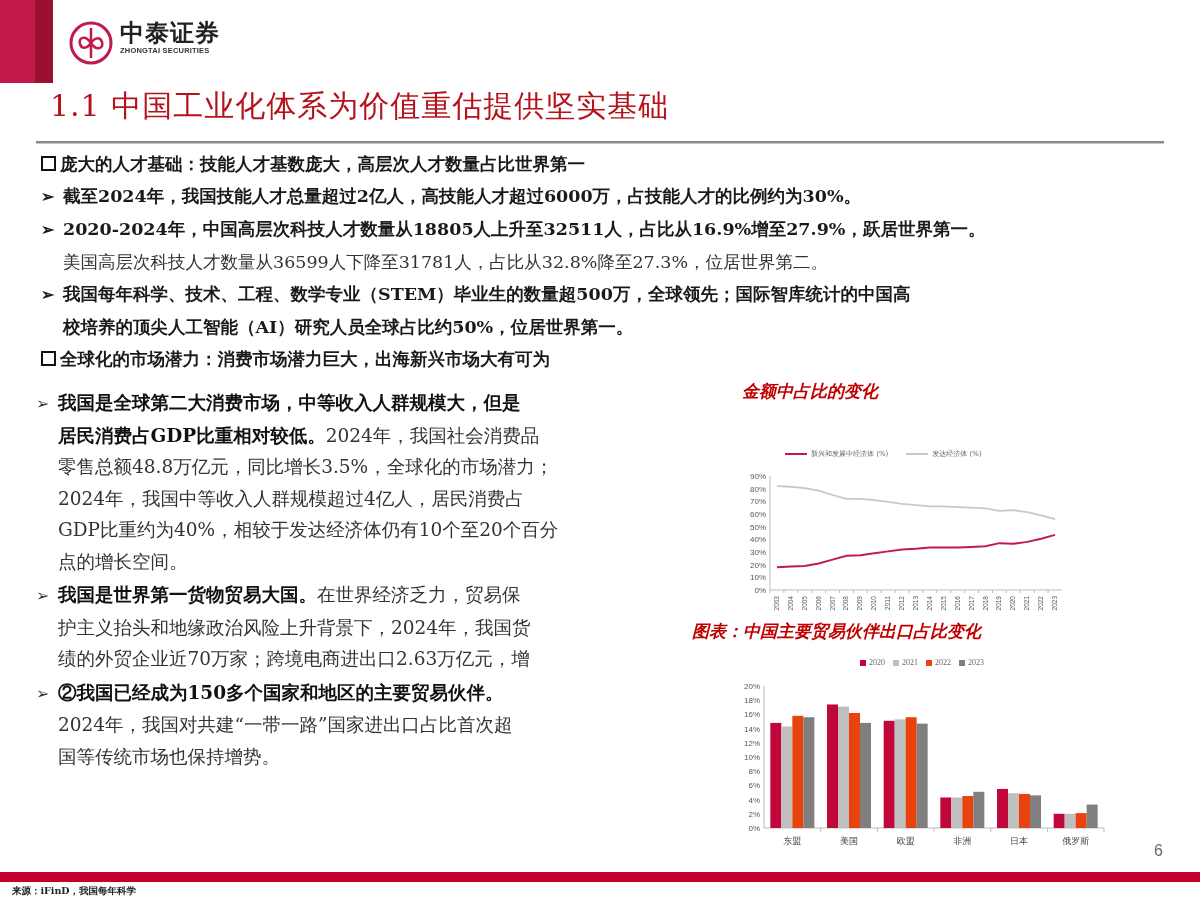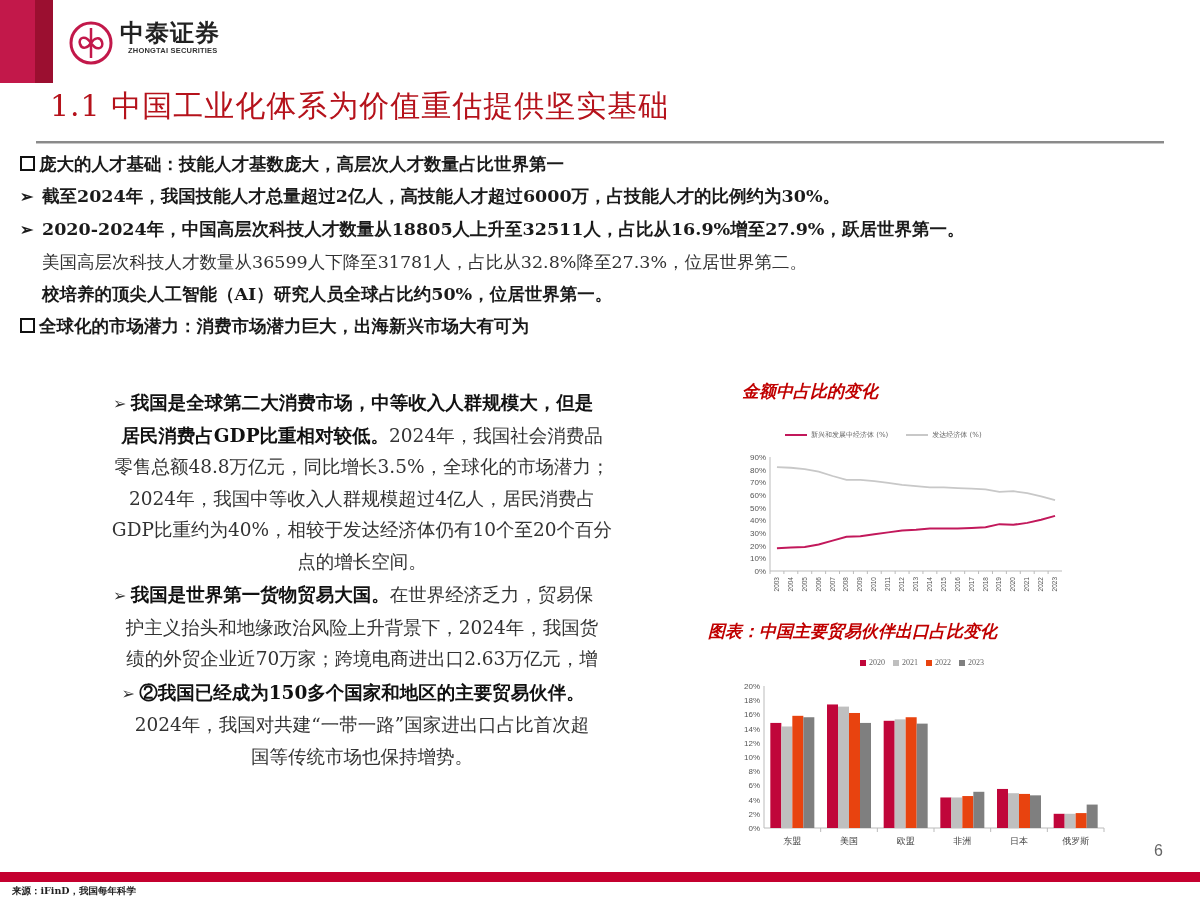--- a/index.html
+++ b/index.html
@@ -6,44 +6,44 @@
   html, body { width: 1200px; height: 900px; background: #ffffff; overflow: hidden; }
   body { position: relative; font-family: "DejaVu Serif", "Liberation Serif", serif; color: #1a1a1a; }
 
   .corner-block { position: absolute; left: 0; top: 0; width: 53px; height: 83px; background: #c2184a; }
   .corner-block .inner { position: absolute; right: 0; top: 0; width: 18px; height: 83px; background: #9b0f30; }
 
   .logo { position: absolute; left: 68px; top: 20px; display: flex; align-items: flex-start; }
   .logo-mark { width: 46px; height: 46px; }
   .logo-text { margin-left: 6px; }
   .logo-cn { font-family: "DejaVu Sans", sans-serif; font-weight: bold; font-size: 24px; color: #222; letter-spacing: 1px; line-height: 26px; }
-  .logo-en { font-family: "Liberation Sans", sans-serif; font-weight: bold; font-size: 7.5px; color: #333; letter-spacing: 0.2px; margin-left: 8px; }
+  .logo-en { font-family: "Liberation Sans", sans-serif; font-weight: bold; font-size: 7.5px; color: #333; letter-spacing: 0.2px; }
 
   .page-title { position: absolute; left: 50px; top: 86px; font-size: 30px; color: #b5121b; font-family: "DejaVu Serif", serif; letter-spacing: 1px; }
   .title-rule { position: absolute; left: 36px; right: 36px; top: 141px; height: 3px; border-top: 2px solid #8a8a8a; border-bottom: 1px solid #c8c8c8; }
 
-  .content { position: absolute; left: 20px; top: 148px; width: 1130px; }
+  .content { position: absolute; left: 41px; top: 148px; width: 1130px; }
   .line { font-size: 17.5px; line-height: 32px; white-space: nowrap; font-weight: bold; }
   .line .plain { font-weight: normal; color: #333; }
   .sq { display: inline-block; width: 15px; height: 15px; border: 2.5px solid #111; margin-right: 4px; vertical-align: -1px; }
   .arrow { display: inline-block; width: 22px; font-size: 16px; }
   .indent { padding-left: 22px; }
 
   .left-col { position: absolute; left: 36px; top: 387px; width: 630px; }
-  .para { font-size: 18.5px; line-height: 31.5px; color: #333; margin-bottom: 2px; text-align: center; }
+  .para { font-size: 18.5px; line-height: 31.5px; color: #333; margin-bottom: 2px; }
   .para b { color: #111; }
   .para .ind { display: block; padding-left: 22px; }
 
   .fig-title { position: absolute; color: #c00000; font-weight: bold; font-style: italic; font-size: 17px; line-height: 23px; font-family: "DejaVu Sans", sans-serif; }
   .fig1-title { left: 680px; top: 380px; width: 480px; }
   .fig1-title .l2 { padding-left: 62px; display: block; }
-  .fig2-title { left: 708px; top: 620px; }
+  .fig2-title { left: 692px; top: 620px; }
 
   .chart { position: absolute; }
-  .chart1 { left: 740px; top: 424px; width: 330px; height: 182px; }
+  .chart1 { left: 740px; top: 443px; width: 330px; height: 182px; }
   .chart2 { left: 730px; top: 648px; width: 380px; height: 200px; }
 
   .legend { position: absolute; display: flex; font-family: "DejaVu Sans", sans-serif; font-size: 7px; color: #666; align-items: center; }
   .legend .item { display: flex; align-items: center; margin-right: 18px; }
   .legend .swatch-line { width: 22px; height: 2px; margin-right: 4px; }
   .legend .swatch-box { width: 6px; height: 6px; margin-right: 3px; }
 
   .axis-label { font-family: "Liberation Sans", sans-serif; font-size: 8px; fill: #555; }
   .xcat { font-family: "DejaVu Sans", sans-serif; font-size: 9px; fill: #444; }
 
@@ -78,20 +78,23 @@
     <span class="sq"></span><span>庞大的人才基础：技能人才基数庞大，高层次人才数量占比世界第一</span>
   </div>
   <div class="line">
     <span class="arrow">➢</span><span>截至2024年，我国技能人才总量超过2亿人，高技能人才超过6000万，占技能人才的比例约为30%。</span>
   </div>
   <div class="line">
     <span class="arrow">➢</span><span>2020-2024年，中国高层次科技人才数量从18805人上升至32511人，占比从16.9%增至27.9%，跃居世界第一。</span>
   </div>
   <div class="line indent">
     <span class="plain">美国高层次科技人才数量从36599人下降至31781人，占比从32.8%降至27.3%，位居世界第二。</span>
+  </div>
+  <div class="line">
+    <span class="arrow">➢</span><span>我国每年科学、技术、工程、数学专业（STEM）毕业生的数量超500万，全球领先；国际智库统计的中国高</span>
   </div>
   <div class="line indent">
     <span>校培养的顶尖人工智能（AI）研究人员全球占比约50%，位居世界第一。</span>
   </div>
   <div class="line">
     <span class="sq"></span><span>全球化的市场潜力：消费市场潜力巨大，出海新兴市场大有可为</span>
   </div>
 </div>
 
 <div class="left-col">

